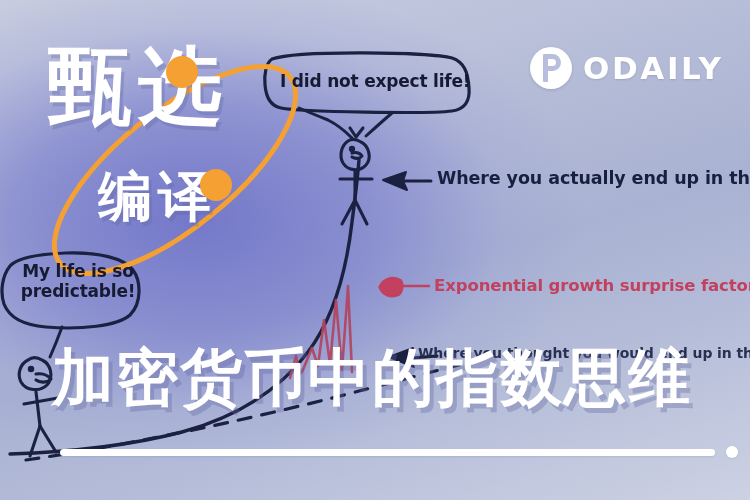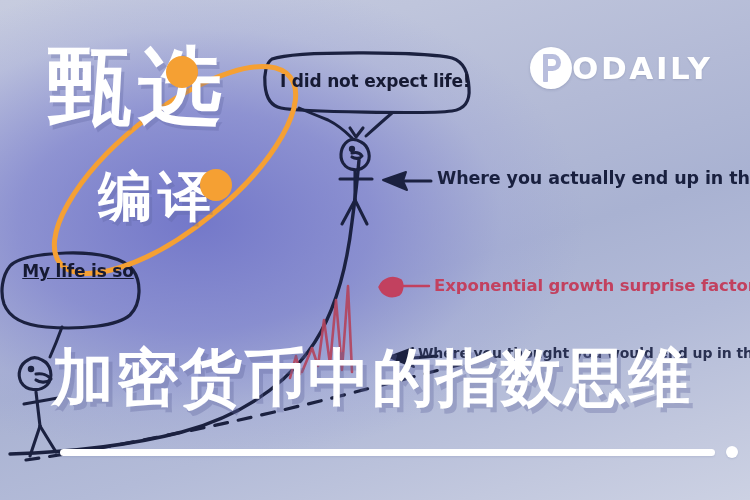--- a/index.html
+++ b/index.html
@@ -11,39 +11,39 @@
     position:relative;width:750px;height:500px;overflow:hidden;
     background:
       radial-gradient(ellipse 62% 58% at 26% 44%, rgba(110,114,200,0.92) 0%, rgba(123,127,206,0.70) 38%, rgba(150,156,214,0.26) 66%, rgba(176,184,216,0.00) 84%),
       linear-gradient(163deg,#c7ccdf 0%, #bfc5dc 18%, #b3bad6 38%, #a9b2d2 55%, #b3bbd8 72%, #c2c8de 88%, #ccd1e3 100%);
   }
   
   .art{position:absolute;left:0;top:0;width:750px;height:500px;}
   .art svg{display:block;width:750px;height:500px;}
 
   
-  #logo{position:absolute;left:530px;top:47px;display:flex;align-items:center;}
+  #logo{position:absolute;left:530px;top:47px;display:flex;align-items:center;gap:11px;}
   #logo .mark{width:42px;height:42px;border-radius:50%;background:#ffffff;position:relative;overflow:hidden;
     box-shadow:0 1px 3px rgba(40,50,90,.18);}
   #logo .mark .stem{position:absolute;left:13px;top:7px;width:5px;height:28px;background:#b9bedd;border-radius:1px;}
   #logo .mark .bowl{position:absolute;left:14px;top:7px;width:17px;height:17px;border-radius:0 50% 50% 0;
     border:5px solid #b9bedd;border-left:none;box-sizing:border-box;}
   #logo .wordmark{
     color:#ffffff;font-size:31px;font-weight:700;letter-spacing:2.6px;line-height:1;
     font-family:"DejaVu Sans","Liberation Sans",sans-serif;
     text-shadow:0 1px 2px rgba(40,50,90,.16);
   }
 
   
   .bubble-text{
     position:absolute;color:#161a33;font-weight:700;line-height:1.16;
     font-family:"DejaVu Sans","Liberation Sans",sans-serif;
   }
   #bubble-top-text{left:280px;top:72px;font-size:17px;letter-spacing:-.2px;}
-  #bubble-left-text{left:14px;top:262px;font-size:17px;width:128px;text-align:center;letter-spacing:-.2px;text-decoration:underline;}
+  #bubble-left-text{left:14px;top:262px;font-size:17px;width:128px;text-align:center;letter-spacing:-.2px;}
 
   
   .anno{
     position:absolute;font-weight:700;line-height:1;white-space:nowrap;
     font-family:"DejaVu Sans","Liberation Sans",sans-serif;
   }
   #anno-future{left:437px;top:170px;font-size:17.5px;color:#19203f;letter-spacing:-.1px;}
   #anno-exp{left:434px;top:278px;font-size:16.5px;color:#c2415f;letter-spacing:-.1px;}
   #anno-thought{left:418px;top:346px;font-size:14px;color:#22294a;letter-spacing:-.1px;opacity:.95;}
 
@@ -147,20 +147,21 @@
     <svg viewBox="0 0 750 500" xmlns="http://www.w3.org/2000/svg">
       <circle cx="182" cy="72" r="16" fill="#f5a033"></circle>
       <circle cx="216" cy="185" r="16" fill="#f5a033"></circle>
     </svg>
   </div>
 
   <div class="bubble-text" id="bubble-top-text">I did not expect life!</div>
 
   <div class="bubble-text" id="bubble-left-text">
     <div>My life is so</div>
+    <div>predictable!</div>
   </div>
 
   <div class="anno" id="anno-thought">Where you thought you would end up in the future</div>
   <div class="anno" id="anno-future">Where you actually end up in the future</div>
   <div class="anno" id="anno-exp">Exponential growth surprise factor</div>
 
   <div id="title-cn">加密货币中的指数思维</div>
 
   <div id="logo">
     <div class="mark">

